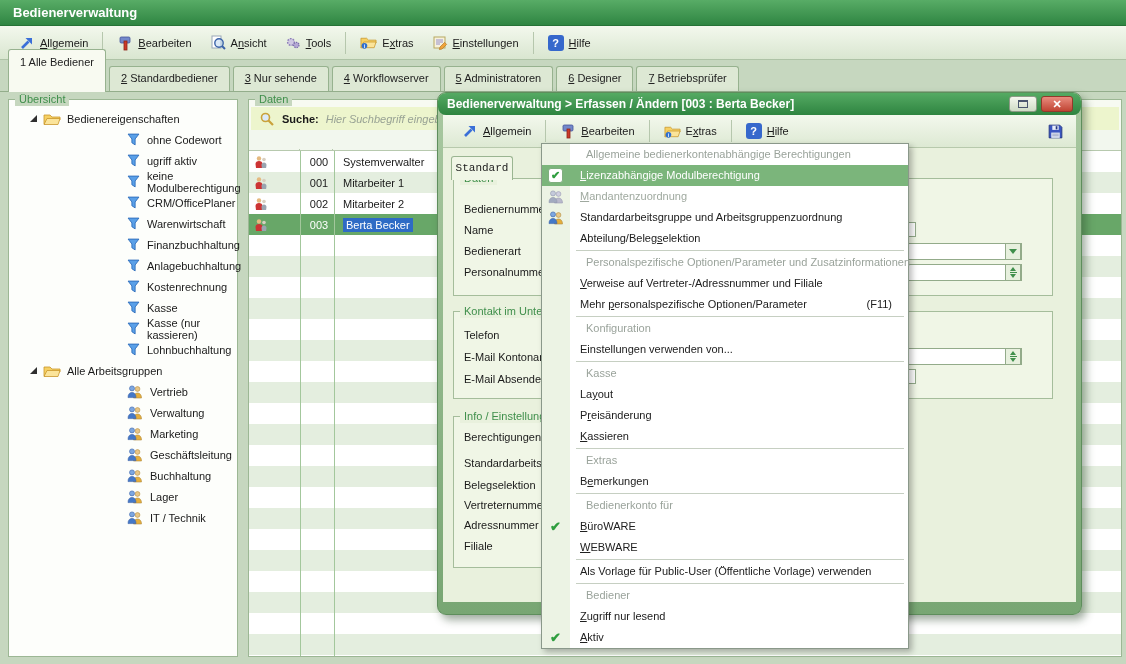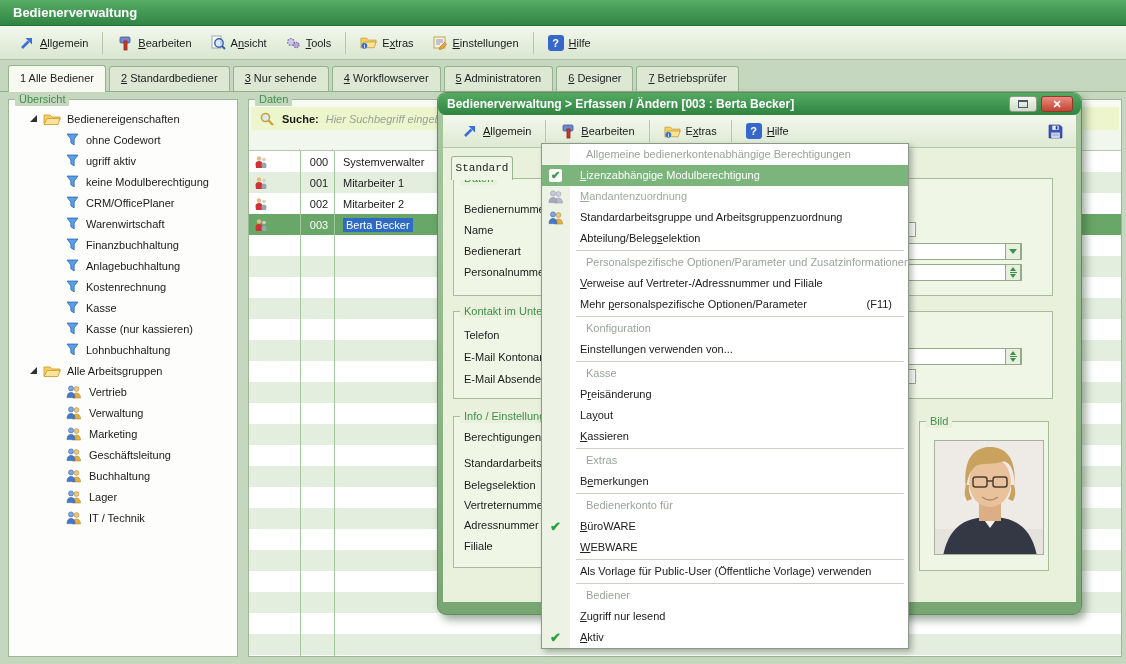--- a/index.html
+++ b/index.html
@@ -16,36 +16,36 @@
              display:flex; align-items:center; padding-left:10px; }
   .mitem { display:flex; align-items:center; gap:5px; padding:4px 9px; white-space:nowrap; }
   .msep { width:1px; height:22px; background:#b6c7ad; margin:0 5px; }
   .ico { display:inline-block; line-height:0; }
 
   .tabbar { position:absolute; left:0; top:60px; width:1126px; height:32px;
             display:flex; align-items:flex-end; padding-left:8px; border-bottom:1px solid #93ad8b; }
   .tab { height:25px; line-height:23px; padding:0 11px; background:#dde8d4;
          border:1px solid #97b28f; border-bottom:none; border-radius:3px 3px 0 0;
          margin-right:3px; white-space:nowrap; color:#222; }
-  .tab.active { background:#f8faf1; height:27px; line-height:25px; margin-bottom:-1px;
+  .tab.active { background:#f8faf1; height:43px; line-height:25px; margin-bottom:-1px;
                 position:relative; z-index:2; }
 
   
   .gpanel { position:absolute; border:1px solid #9cb794; }
   .gpanel > .glabel { position:absolute; top:-8px; left:6px; padding:0 4px; color:#3f8f4b; line-height:14px; }
   .panel-overview { left:8px; top:99px; width:230px; height:558px; background:#fdfefb; }
   .panel-overview > .glabel { background:#c6d7bf; }
   .panel-daten { left:248px; top:99px; width:874px; height:558px; background:#f7faf2; }
   .panel-daten > .glabel { background:#c6d7bf; }
 
   
   .tree { position:absolute; left:1px; top:8px; right:1px; }
   .t-row { height:21px; display:flex; align-items:center; }
   .t-row.folder { padding-left:20px; gap:6px; }
-  .t-row.child  { padding-left:56px; gap:7px; }
+  .t-row.child  { padding-left:89px; gap:7px;margin-left:28px; }
   .expander { width:0; height:0; border-style:solid; border-width:0 0 7px 7px;
               border-color:transparent transparent #2f2f2f transparent; }
 
   
   .search-row { position:absolute; left:2px; top:7px; right:2px; height:23px; background:#edf5cd;
                 display:flex; align-items:center; padding-left:8px; gap:7px; }
   .search-label { font-weight:bold; }
   .search-ph { font-style:italic; color:#98a294; }
   .thead { position:absolute; left:0; top:30px; right:0; height:21px; background:#f2f7ee;
            border-bottom:1px solid #b7c9ae; display:flex; align-items:center; }
@@ -512,42 +512,20 @@
     <div class="dlg-group" style="left:10px; top:301px; width:455px; height:152px;">
       <span class="glabel">Info / Einstellungen</span>
       <span class="flabel" style="top:14px">Berechtigungen</span>
       <span class="flabel" style="top:40px">Standardarbeitsgruppe</span>
       <span class="flabel" style="top:62px">Belegselektion</span>
       <span class="flabel" style="top:82px">Vertreternummer</span>
       <span class="flabel" style="top:102px">Adressnummer</span>
       <span class="flabel" style="top:123px">Filiale</span>
     </div>
 
-    <div class="dlg-group" style="left:476px; top:306px; width:130px; height:150px;">
-      <span class="glabel">Bild</span>
-      <div class="photo-frame">
-        <svg width="110" height="115" viewBox="0 0 110 115">
-          <rect width="110" height="115" fill="#eeeae6"></rect>
-          <rect y="88" width="110" height="27" fill="#e6e2dd"></rect>
-          <path d="M8 115 C14 84 32 76 55 76 C78 76 96 84 102 115 Z" fill="#343844"></path>
-          <path d="M47 76 l8 11 8-11 z" fill="#f5f2ee"></path>
-          <rect x="44" y="60" width="22" height="20" fill="#dcae84"></rect>
-          <ellipse cx="55" cy="41" rx="21" ry="25" fill="#e9c29b"></ellipse>
-          <path d="M31 48 C27 13 43 6 55 6 C69 6 83 15 79 48 C81 26 72 18 66 21 C58 24 42 21 39 27 C34 31 32 40 31 48 Z" fill="#c9a25e"></path>
-          <path d="M31 44 q-3 9 1 16 l5-2 q-4-7-3-14 z" fill="#c9a25e"></path>
-          <path d="M79 44 q3 9-1 16 l-5-2 q4-7 3-14 z" fill="#c9a25e"></path>
-          <g stroke="#4a3f35" stroke-width="1.5" fill="none">
-            <rect x="38" y="36" width="14" height="10" rx="2.5"></rect>
-            <rect x="58" y="36" width="14" height="10" rx="2.5"></rect>
-            <path d="M52 40 h6"></path>
-          </g>
-          <path d="M47 56 q8 6 16 0" stroke="#b5836a" stroke-width="1.5" fill="none"></path>
-        </svg>
-      </div>
-    </div>
   </div>
 </div>
 
 <div class="popup">
   <div class="icostrip"></div>
 
   <div class="pi header"><span>Allgemeine bedienerkontenabhängige Berechtigungen</span></div>
 
   <div class="pi hl">
     <span class="pico">
@@ -583,22 +561,22 @@
   <div class="pi header"><span>Personalspezifische Optionen/Parameter und Zusatzinformationen</span></div>
   <div class="pi"><span><u>V</u>erweise auf Vertreter-/Adressnummer und Filiale</span></div>
   <div class="pi"><span>Mehr <u>p</u>ersonalspezifische Optionen/Parameter</span><span class="shortcut">(F11)</span></div>
 
   <div class="psep"></div>
   <div class="pi header"><span>Konfiguration</span></div>
   <div class="pi"><span>Einstellungen verwenden von...</span></div>
 
   <div class="psep"></div>
   <div class="pi header"><span>Kasse</span></div>
+  <div class="pi"><span>La<u>y</u>out</span></div>
   <div class="pi"><span>P<u>r</u>eisänderung</span></div>
-  <div class="pi"><span>La<u>y</u>out</span></div>
   <div class="pi"><span><u>K</u>assieren</span></div>
 
   <div class="psep"></div>
   <div class="pi header"><span>Extras</span></div>
   <div class="pi"><span>B<u>e</u>merkungen</span></div>
 
   <div class="psep"></div>
   <div class="pi header"><span>Bedienerkonto für</span></div>
   <div class="pi">
     <span class="pico chk">✔</span>

